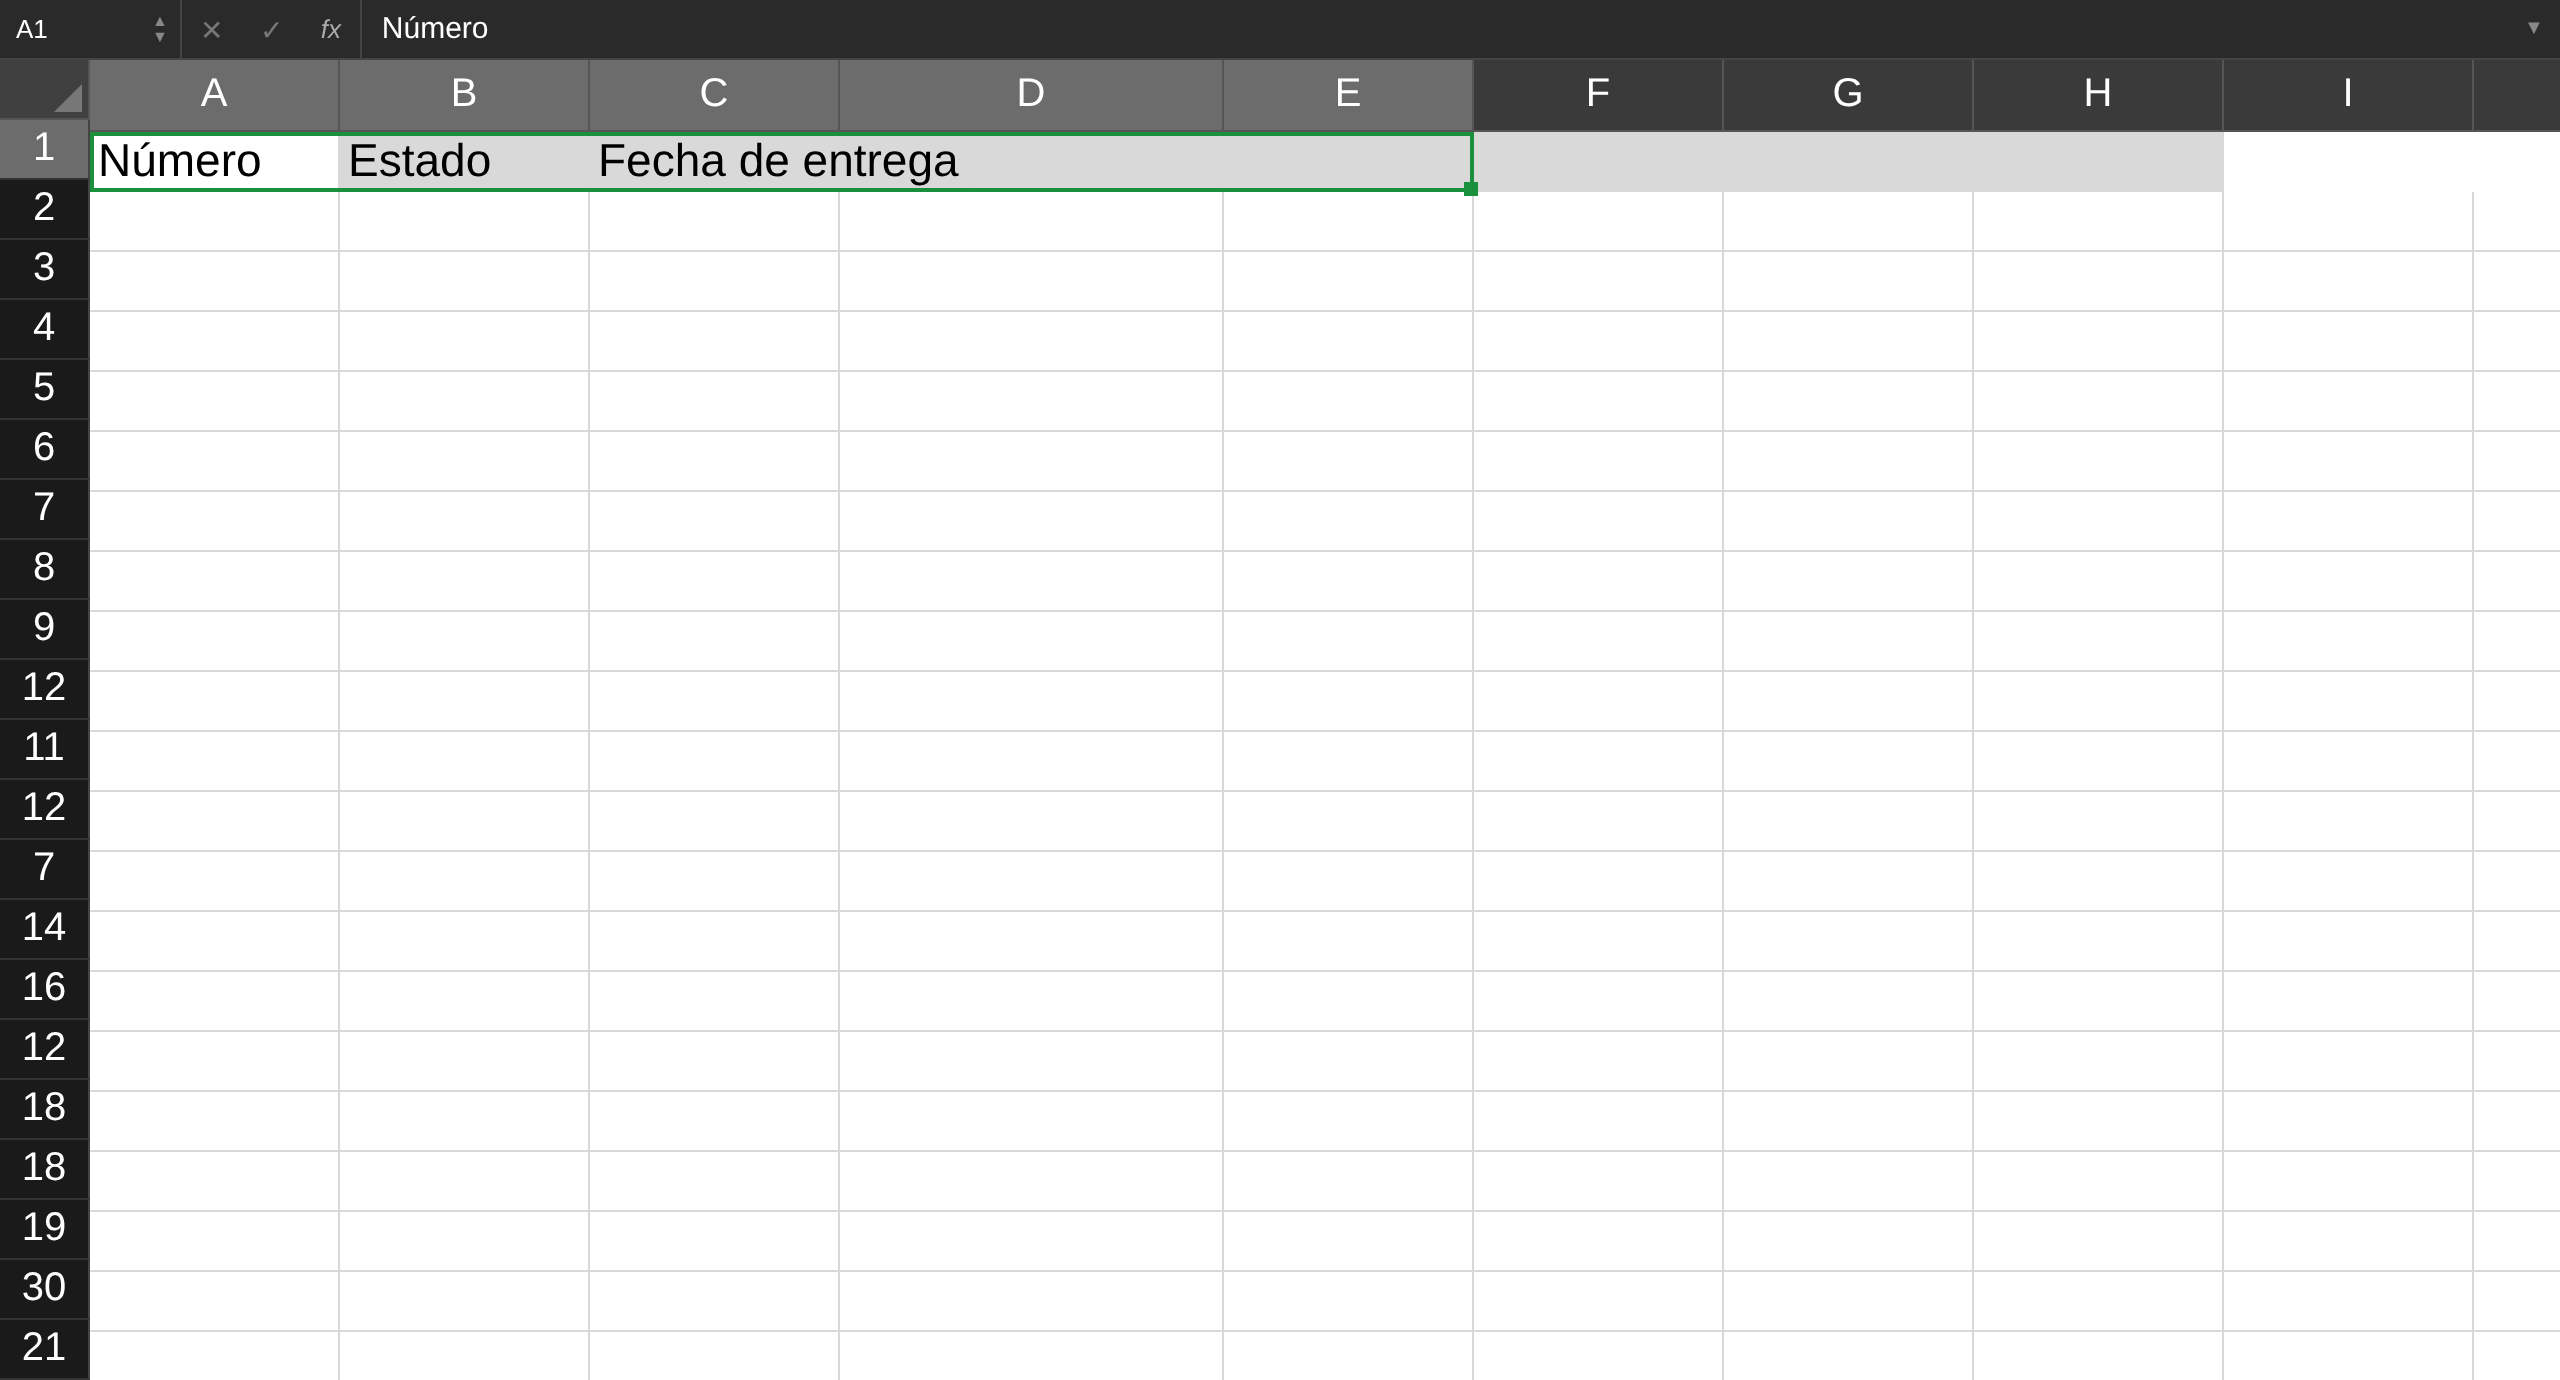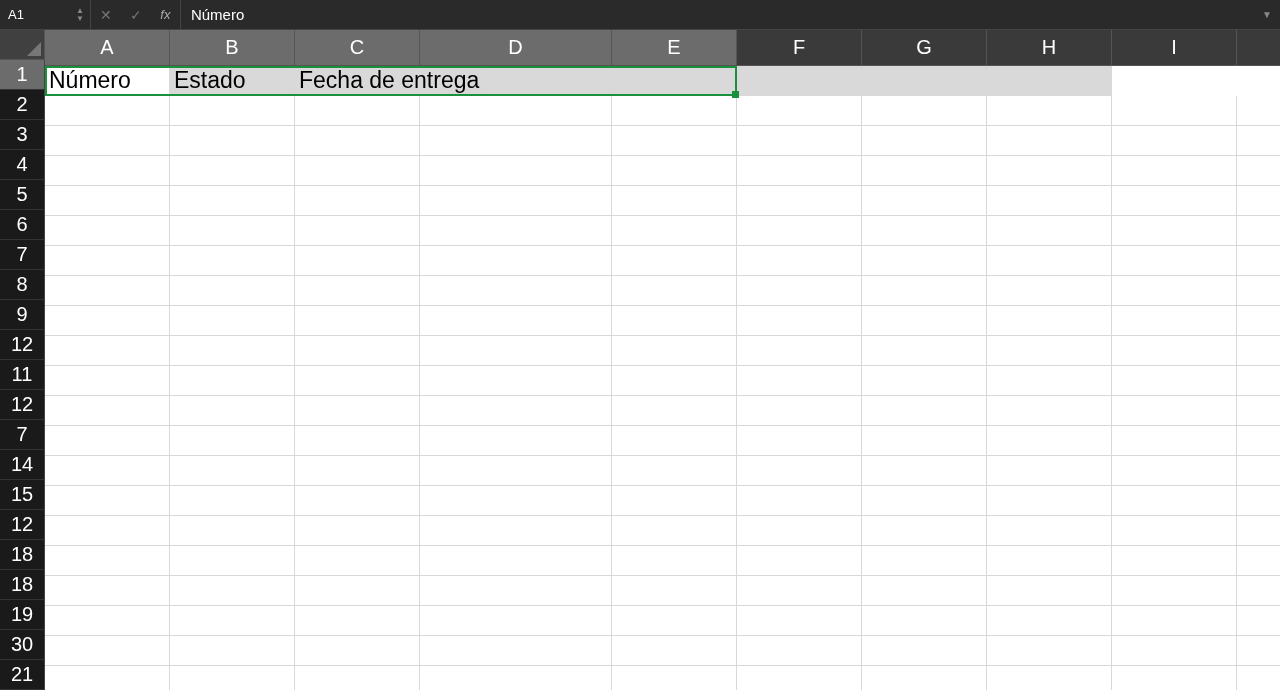--- a/index.html
+++ b/index.html
@@ -209,21 +209,21 @@
         <div class="row-header">5</div>
         <div class="row-header">6</div>
         <div class="row-header">7</div>
         <div class="row-header">8</div>
         <div class="row-header">9</div>
         <div class="row-header">12</div>
         <div class="row-header">11</div>
         <div class="row-header">12</div>
         <div class="row-header">7</div>
         <div class="row-header">14</div>
-        <div class="row-header">15</div>
+        <div class="row-header">16</div>
         <div class="row-header">12</div>
         <div class="row-header">18</div>
         <div class="row-header">18</div>
         <div class="row-header">19</div>
         <div class="row-header">30</div>
         <div class="row-header">21</div>
       </div>
   </div>
   <div class="grid-area">
     <div class="col-headers" id="colHeaders">

